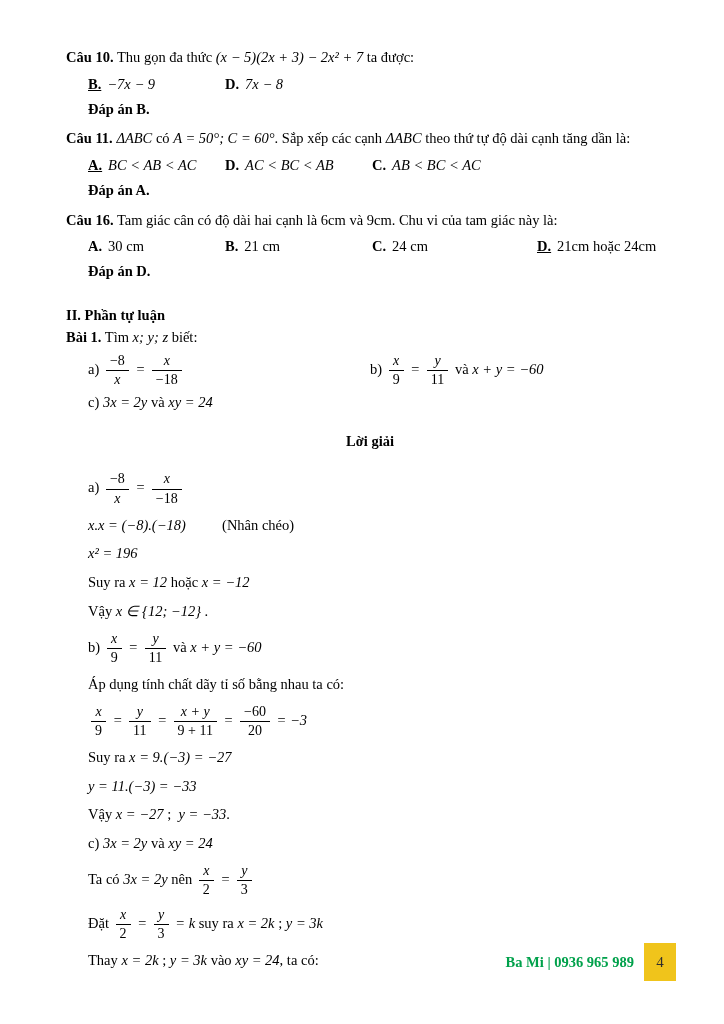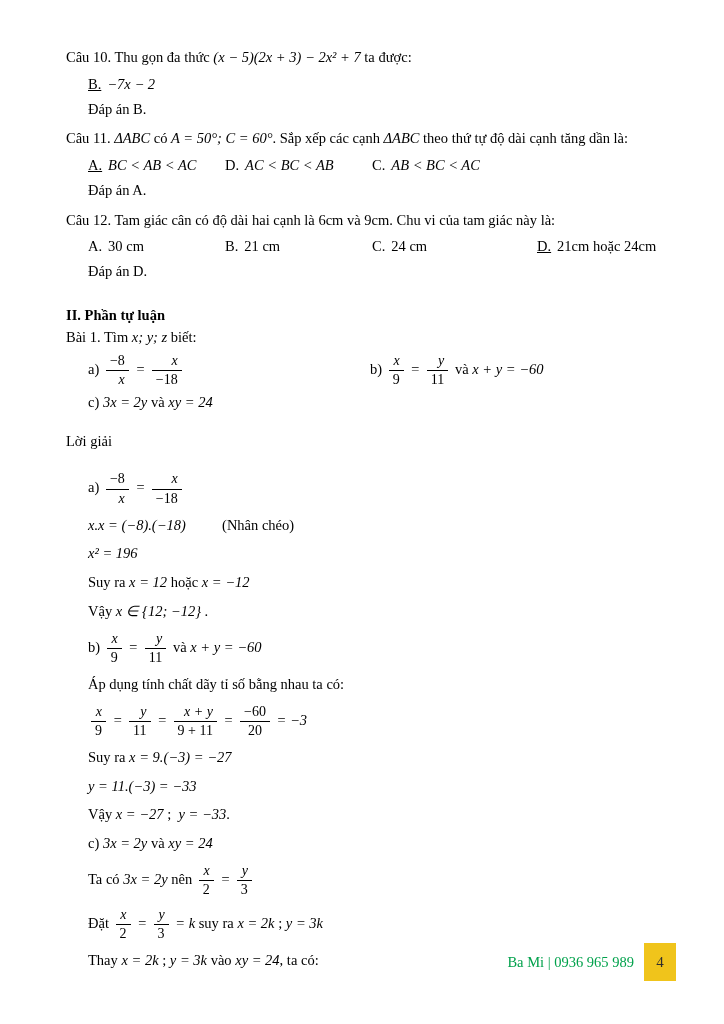--- a/index.html
+++ b/index.html
@@ -9,89 +9,90 @@
     background: #ffffff;
     margin: 0 auto;
     position: relative;
     font-family: "Liberation Serif", serif;
     font-size: 14.5px;
     color: #000;
     overflow: hidden;
   }
   .content { padding: 44px 50px 0 66px; }
   .line { margin: 3px 0; line-height: 1.5; }
-  b { font-weight: normal; text-align: right; }
+  b { font-weight: bold; text-align: right; }
   .u { text-decoration: underline; }
   .indent { padding-left: 22px; }
-  .mi { font-style: italic; white-space: pre-wrap; text-align: right; }
+  .mi { font-style: italic; white-space: pre-wrap; }
   .rm { white-space: pre-wrap; }
   .frac {
     display: inline-flex; flex-direction: column;
     vertical-align: middle; text-align: center;
     margin: 1px 3px; line-height: 1.15; font-size: 14px;
   }
   .frac .num { border-bottom: 1px solid #000; padding: 0 4px 1px; }
   .frac .den { padding: 1px 4px 0; }
   .opts {
     display: grid;
     grid-template-columns: 137px 147px 165px auto;
     padding-left: 22px;
     margin: 5px 0 3px;
     line-height: 1.5;
   }
   .olab { margin-right: 6px; }
   .qblock { margin-bottom: 8px; }
   .sec-title { margin-top: 24px; margin-bottom: 0; font-weight: bold; }
-  .center { text-align: left; font-weight: normal; margin: 20px 0; }
+  .center { text-align: center; font-weight: bold; margin: 20px 0; }
   .twocol { display: flex; padding-left: 22px; }
   .twocol .col-a { width: 282px; }
   .solline { margin: 7px 0; line-height: 1.5; padding-left: 22px; }
   .footer {
     position: absolute; right: 48px; bottom: 43px;
     display: flex; align-items: center;
   }
   .brand {
     color: var(--green, #00A14B);
-    font-weight: normal;
+    font-weight: bold;
     margin-right: 10px;
     font-size: 14.5px;
   }
   .pagebox {
     width: 32px; height: 38px;
     background: var(--yellow, #F0C41B);
     display: flex; align-items: center; justify-content: center;
     font-size: 15px; color: #2e2e2e;
   }
 </style>
 </head>
 <body>
 
 <div class="page">
   <div class="content">
 
     <div class="qblock">
       <p class="line"><b>Câu 10.</b><span><span class="rm"> Thu gọn đa thức </span><span class="mi">(x − 5)(2x + 3) − 2x² + 7</span><span class="rm"> ta được:</span></span></p>
       <div class="opts">
-        <span class="opt"><b class="olab u">B.</b><span><span class="mi">−7x − 2</span></span></span>
+        <span class="opt"><b class="olab u">B.</b><span><span class="mi">−7x − 9</span></span></span>
+        <span class="opt"><b class="olab">D.</b><span><span class="mi">7x − 8</span></span></span>
       </div>
       <p class="line indent"><b>Đáp án B.</b></p>
     </div>
 
     <div class="qblock">
       <p class="line"><b>Câu 11.</b><span><span class="rm"> </span><span class="mi">ΔABC</span><span class="rm"> có </span><span class="mi">A = 50°; C = 60°</span><span class="rm">. Sắp xếp các cạnh </span><span class="mi">ΔABC</span><span class="rm"> theo thứ tự độ dài cạnh tăng dần là:</span></span></p>
       <div class="opts">
         <span class="opt"><b class="olab u">A.</b><span><span class="mi">BC &lt; AB &lt; AC</span></span></span>
         <span class="opt"><b class="olab">D.</b><span><span class="mi">AC &lt; BC &lt; AB</span></span></span>
         <span class="opt"><b class="olab">C.</b><span><span class="mi">AB &lt; BC &lt; AC</span></span></span>
       </div>
       <p class="line indent"><b>Đáp án A.</b></p>
     </div>
 
     <div class="qblock">
-      <p class="line"><b>Câu 12.</b><span><span class="rm"> Tam giác cân có độ dài hai cạnh là 6cm và 9cm. Chu vi của tam giác này là:</span></span></p>
+      <p class="line"><b>Câu 16.</b><span><span class="rm"> Tam giác cân có độ dài hai cạnh là 6cm và 9cm. Chu vi của tam giác này là:</span></span></p>
       <div class="opts">
         <span class="opt"><b class="olab">A.</b><span><span class="rm">30 cm</span></span></span>
         <span class="opt"><b class="olab">B.</b><span><span class="rm">21 cm</span></span></span>
         <span class="opt"><b class="olab">C.</b><span><span class="rm">24 cm</span></span></span>
         <span class="opt"><b class="olab u">D.</b><span><span class="rm">21cm hoặc 24cm</span></span></span>
       </div>
       <p class="line indent"><b>Đáp án D.</b></p>
     </div>
 
     <p class="sec-title">II. Phần tự luận</p>

